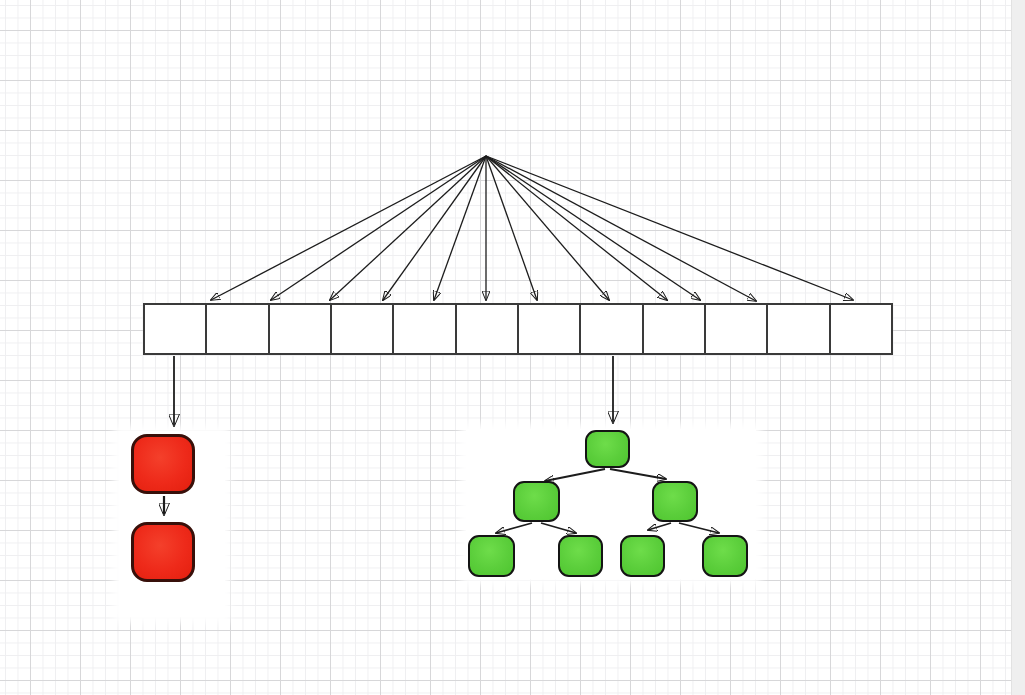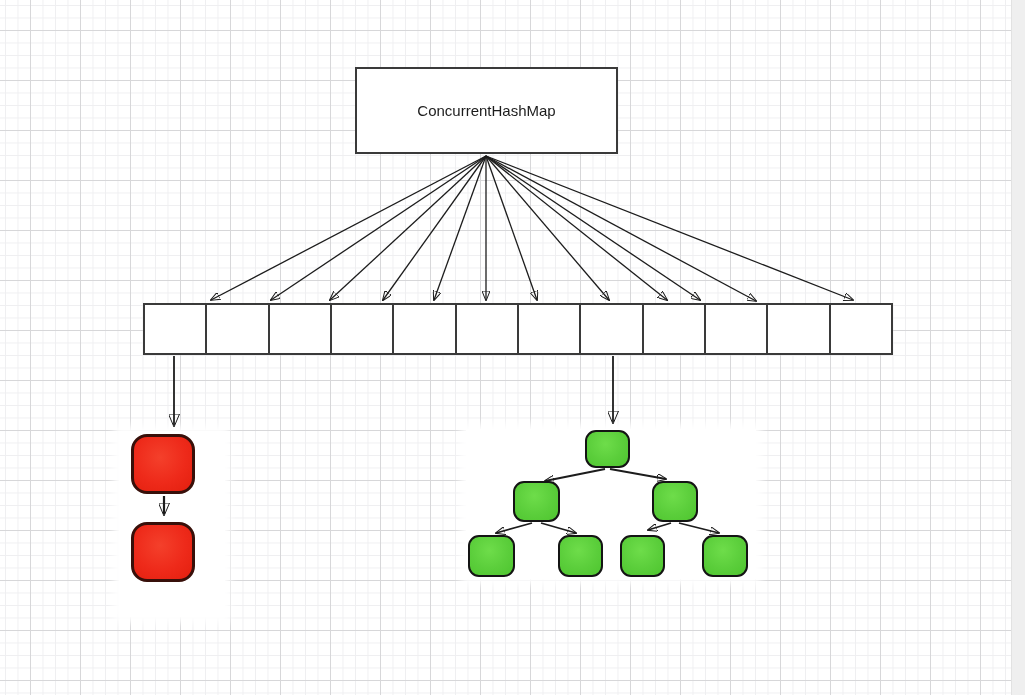--- a/index.html
+++ b/index.html
@@ -127,23 +127,20 @@
     <g stroke-width="1.8">
       <line x1="605" y1="469" x2="545" y2="481" marker-end="url(#head-s)"></line>
       <line x1="610" y1="469" x2="666" y2="479" marker-end="url(#head-s)"></line>
       <line x1="532" y1="523" x2="496" y2="533" marker-end="url(#head-s)"></line>
       <line x1="541" y1="523" x2="576" y2="533" marker-end="url(#head-s)"></line>
       <line x1="671" y1="523" x2="648" y2="530" marker-end="url(#head-s)"></line>
       <line x1="679" y1="523" x2="719" y2="533" marker-end="url(#head-s)"></line>
     </g>
   </svg>
 
-  <div class="title-box">
-    <span>ConcurrentHashMap</span>
-  </div>
 
   <div class="bucket-array">
     <div class="cell"></div>
   <div class="cell"></div>
       <div class="cell"></div>
       <div class="cell"></div>
       <div class="cell"></div>
       <div class="cell"></div>
       <div class="cell"></div>
       <div class="cell"></div>

